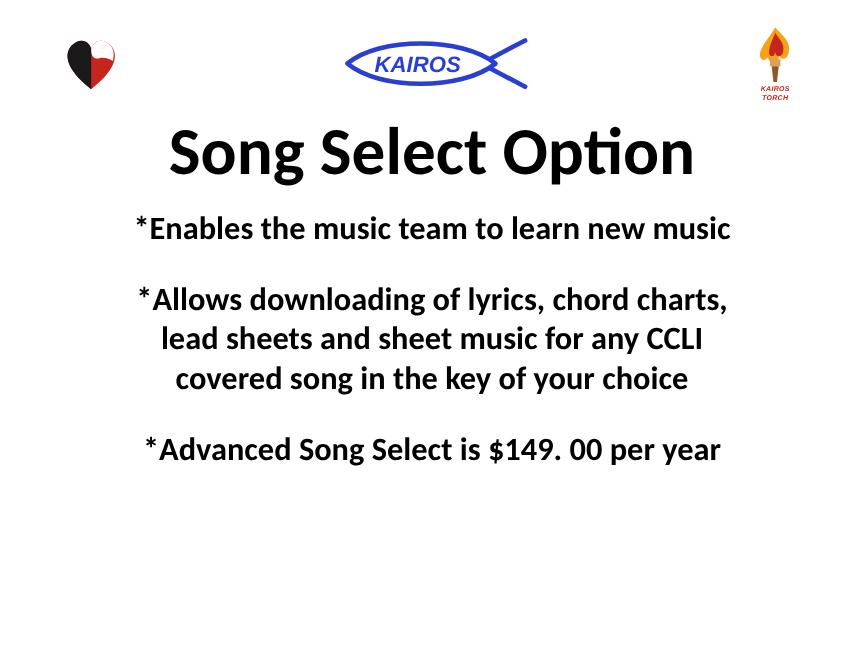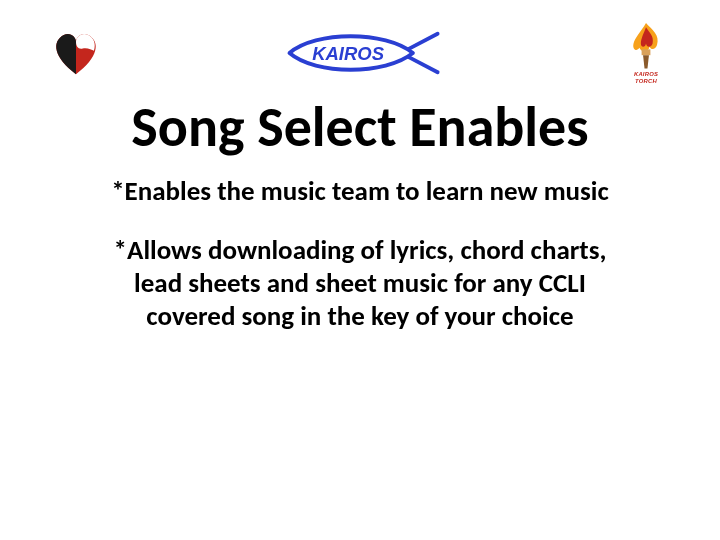--- a/index.html
+++ b/index.html
@@ -90,18 +90,19 @@
       <path d="M35 10 C 40 18 46 22 44 32 C 42 38 36 38 35 32 C 34 38 28 38 28 32 C 28 26 32 18 35 10 Z" fill="#c4261d"></path>
       <rect x="29" y="40" width="12" height="8" fill="#d9a15a"></rect>
       <path d="M31 48 L39 48 L37 66 L33 66 Z" fill="#8a5a2b"></path>
       <text x="35" y="76" text-anchor="middle" class="torch-label">KAIROS</text>
       <text x="35" y="86" text-anchor="middle" class="torch-label">TORCH</text>
     </svg>
   </div>
 
 </div>
 
-<h1 class="title">Song Select Enables</h1>
+<h1 class="title">Song Select Option</h1>
 
 <div class="bullets">
   <p class="bullet">*Enables the music team to learn new music</p>
   <p class="bullet">*Allows downloading of lyrics, chord charts, lead sheets and sheet music for any CCLI covered song in the key of your choice</p>
+  <p class="bullet">*Advanced Song Select is $149. 00 per year</p>
 </div>
 
 </body></html>

